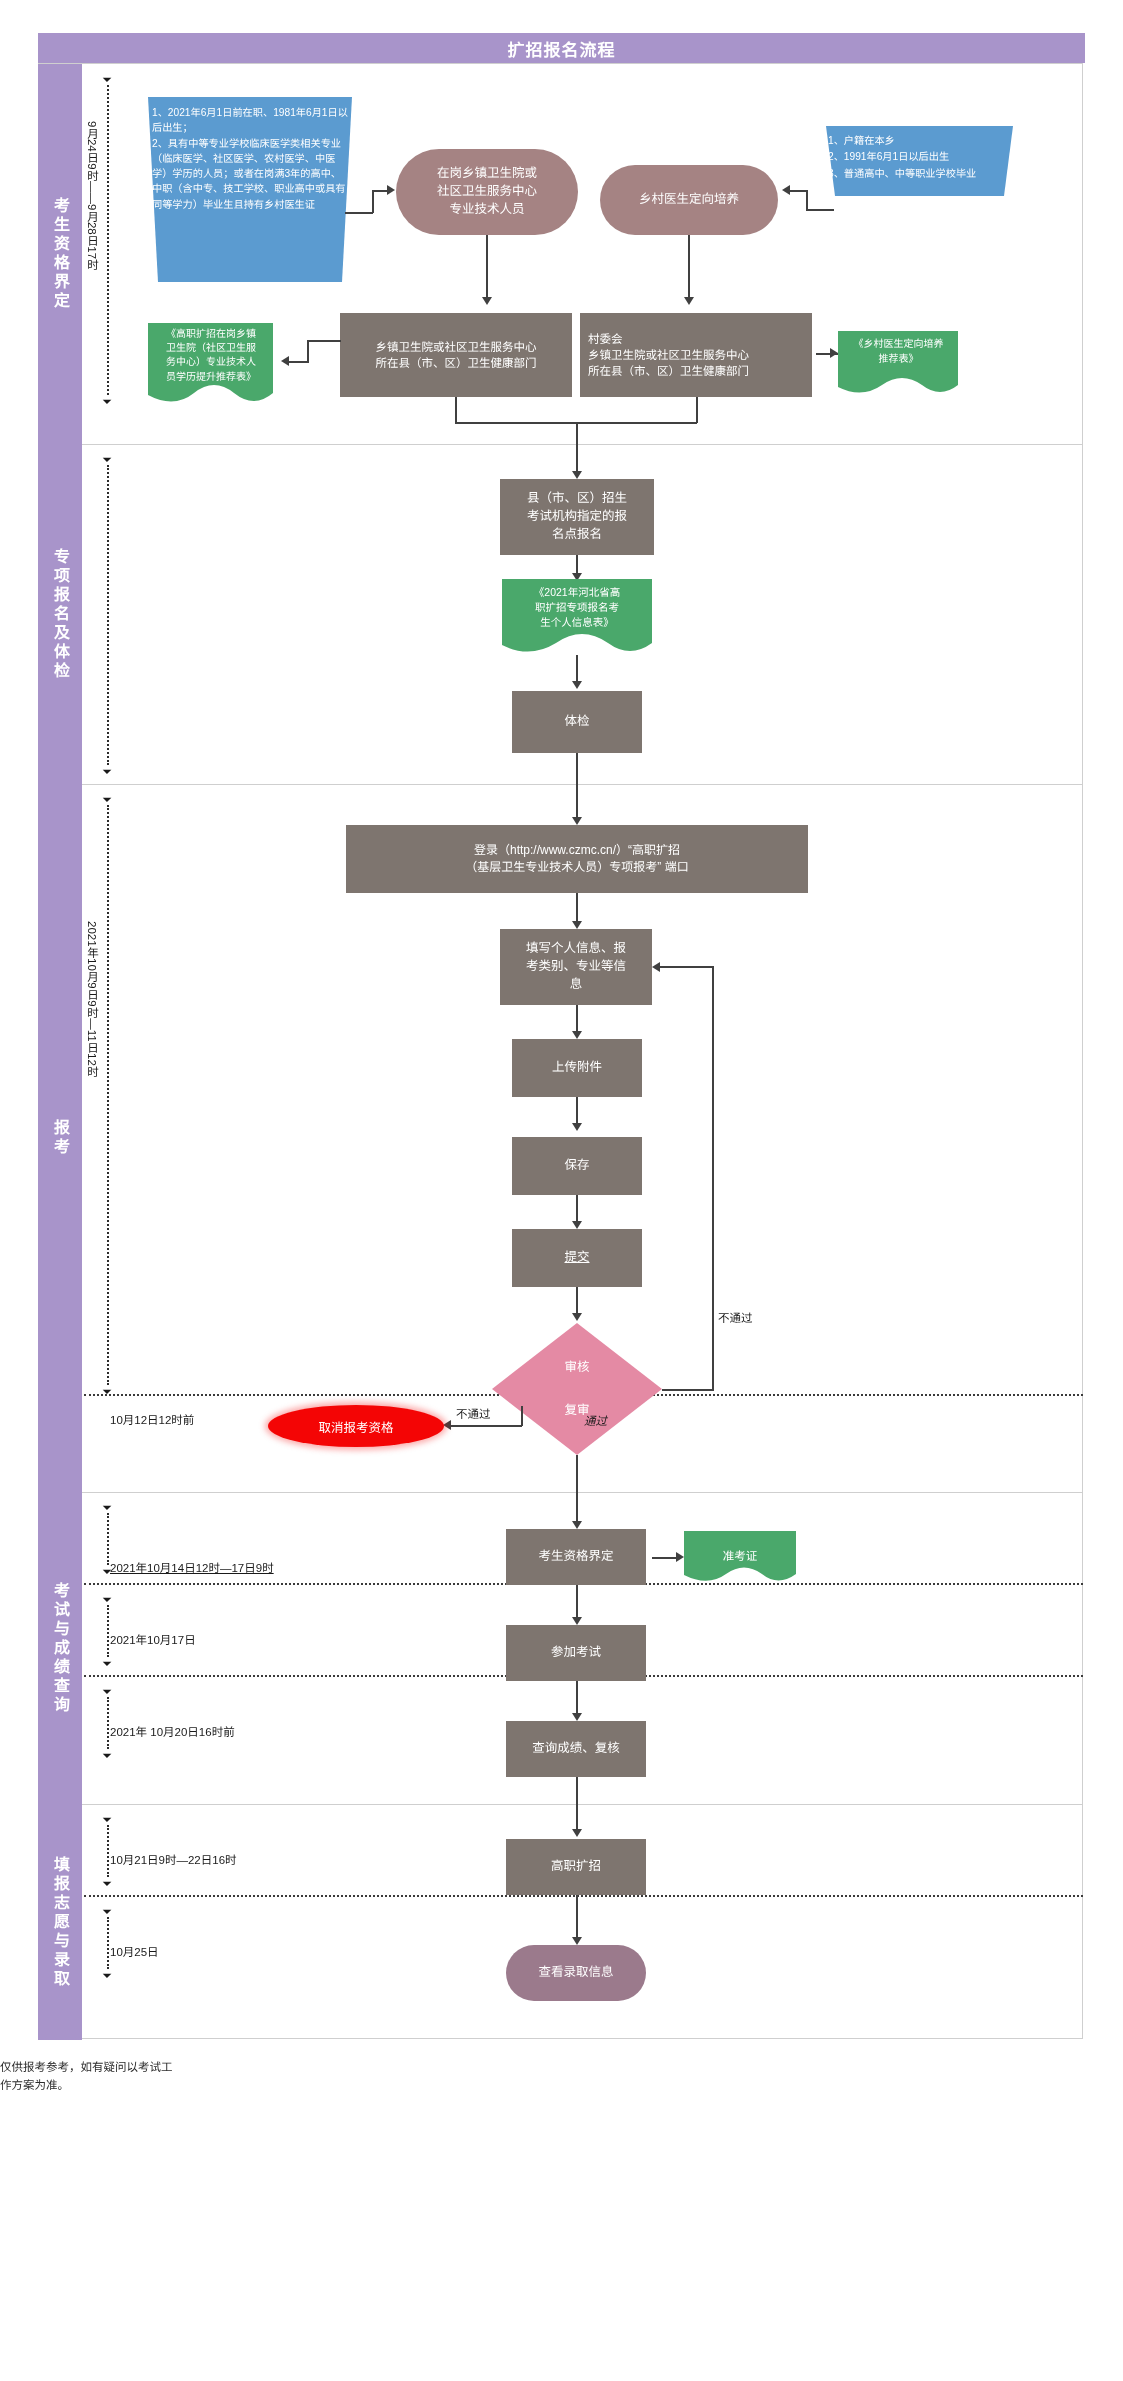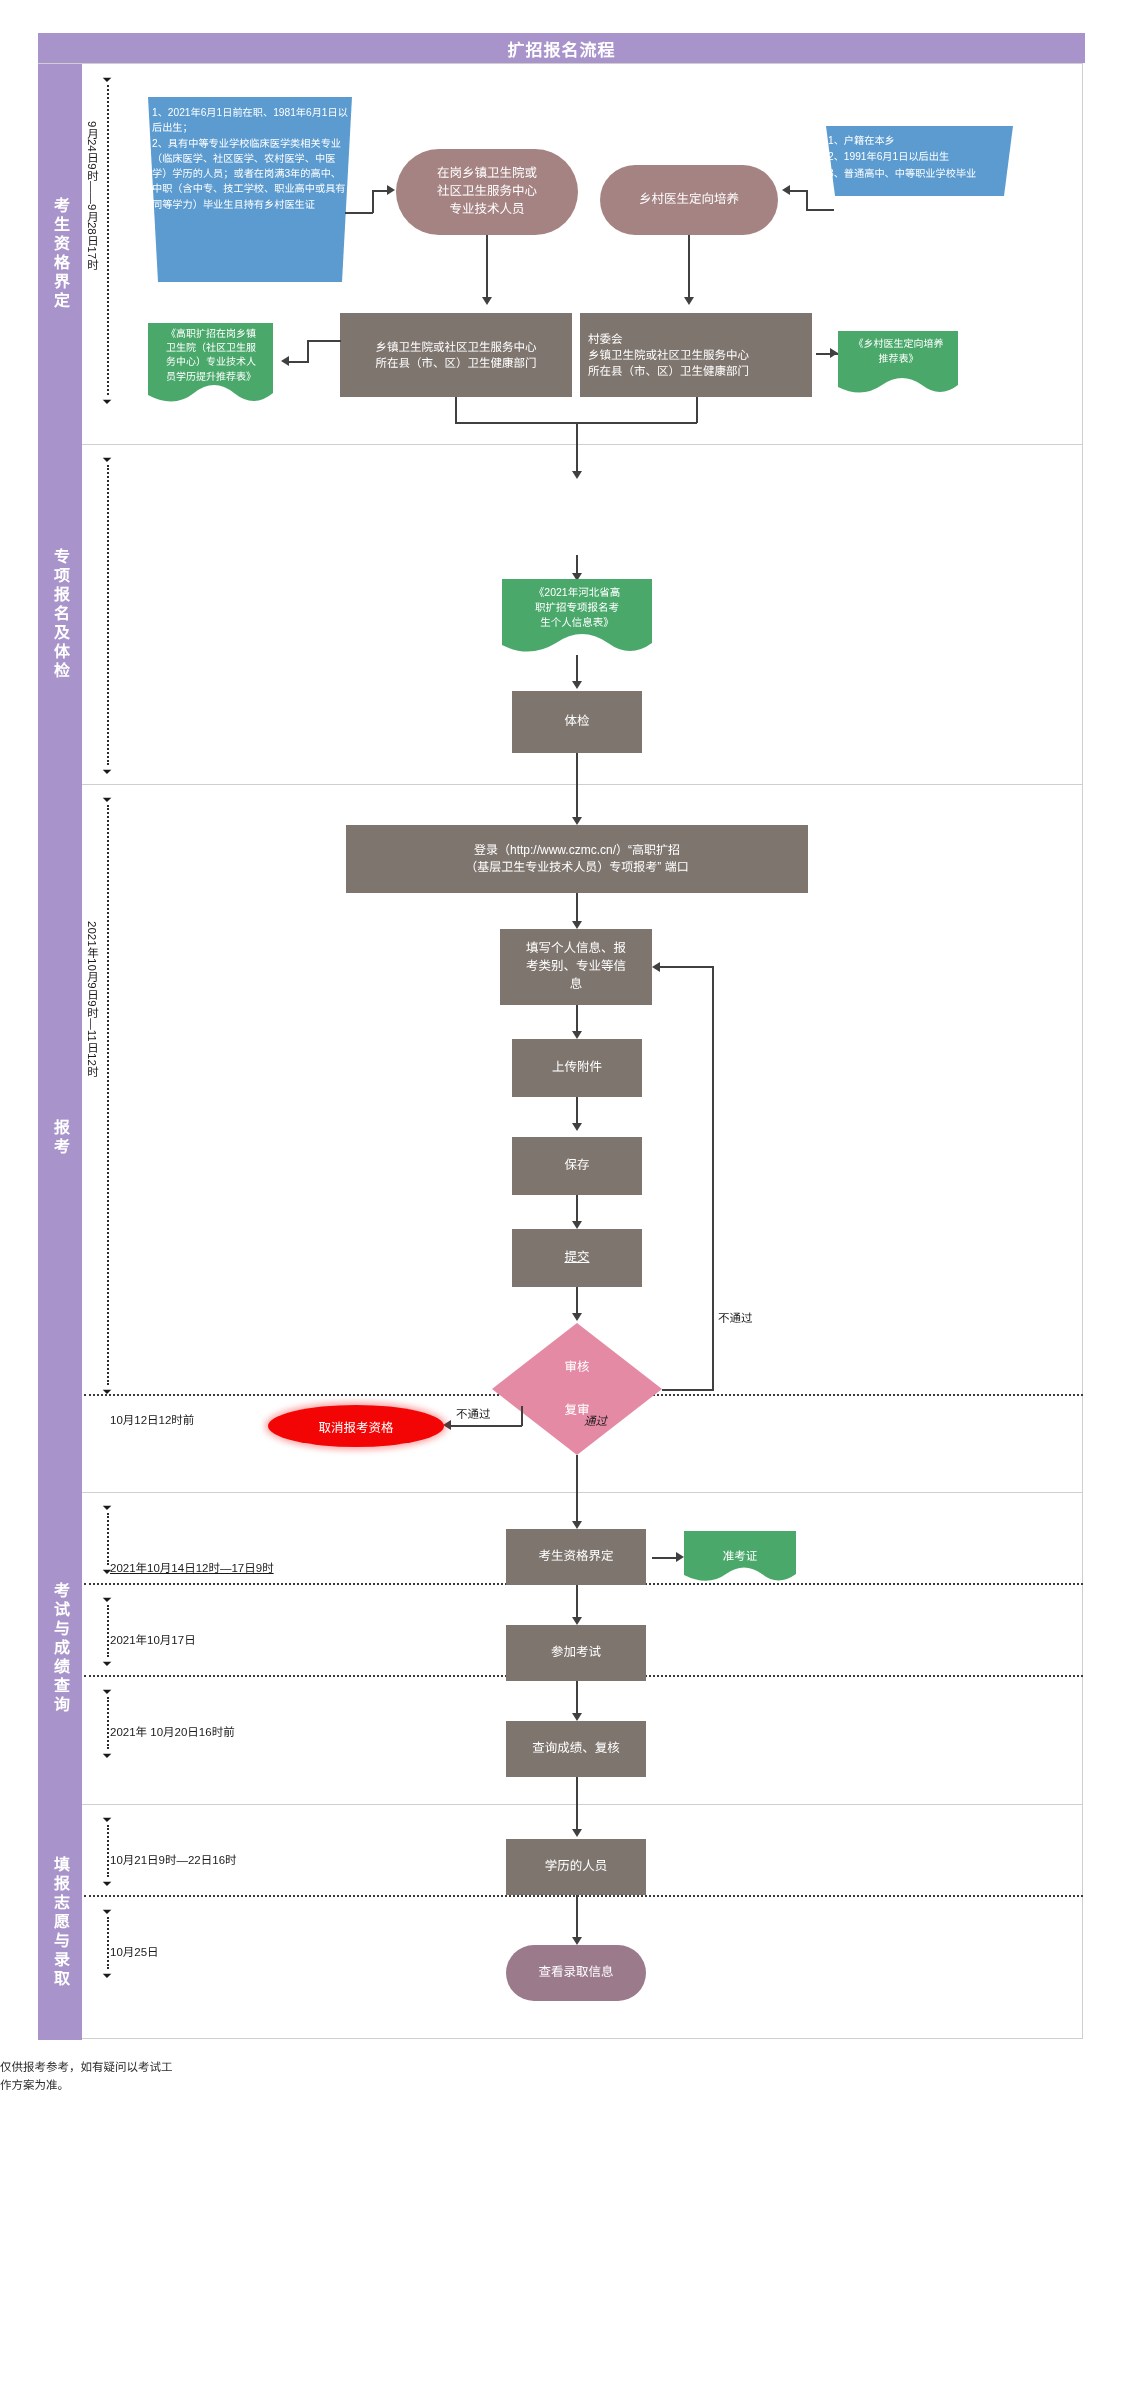--- a/index.html
+++ b/index.html
@@ -262,20 +262,23 @@
 推荐表》</div>
   <div class="ln hln" style="left:816px;top:352px;width:22px;"></div>
   <div class="arrow-r" style="left:830px;top:347px;"></div>
 
   <div class="ln vln" style="left:455px;top:396px;height:26px;"></div>
   <div class="ln vln" style="left:696px;top:396px;height:26px;"></div>
   <div class="ln hln" style="left:455px;top:421px;width:242px;"></div>
   <div class="ln vln" style="left:576px;top:421px;height:54px;"></div>
   <div class="arrow-d" style="left:572px;top:470px;"></div>
 
+  <div class="node rect" style="left:500px;top:478px;width:154px;height:76px;">县（市、区）招生
+考试机构指定的报
+名点报名</div>
 
   <div class="ln vln" style="left:576px;top:554px;height:22px;"></div>
   <div class="arrow-d" style="left:572px;top:572px;"></div>
 
   <svg width="150" height="76" style="position:absolute;left:502px;top:578px;">
     <path d="M0,0 L150,0 L150,64 Q128,80 106,64 Q80,46 54,64 Q28,80 0,66 Z" fill="#4aa86b"></path>
   </svg>
   <div style="position:absolute;left:506px;top:584px;width:142px;height:58px;color:#fff;font-size:10.5px;line-height:1.45;white-space:pre-line;text-align:center;">《2021年河北省高
 职扩招专项报名考
 生个人信息表》</div>
@@ -354,21 +357,21 @@
   <div class="node rect" style="left:506px;top:1624px;width:140px;height:56px;">参加考试</div>
 
   <div class="ln vln" style="left:576px;top:1680px;height:38px;"></div>
   <div class="arrow-d" style="left:572px;top:1712px;"></div>
 
   <div class="node rect" style="left:506px;top:1720px;width:140px;height:56px;">查询成绩、复核</div>
 
   <div class="ln vln" style="left:576px;top:1776px;height:58px;"></div>
   <div class="arrow-d" style="left:572px;top:1828px;"></div>
 
-  <div class="node rect" style="left:506px;top:1838px;width:140px;height:56px;">学历的人员</div>
+  <div class="node rect" style="left:506px;top:1838px;width:140px;height:56px;">高职扩招</div>
 
   <div class="ln vln" style="left:576px;top:1894px;height:48px;"></div>
   <div class="arrow-d" style="left:572px;top:1936px;"></div>
 
   <div class="node lilac-pill" style="left:506px;top:1944px;width:140px;height:56px;">查看录取信息</div>
 
   <div class="footnote" style="top:2058px;">仅供报考参考，如有疑问以考试工
 作方案为准。</div>
 
 </div>

